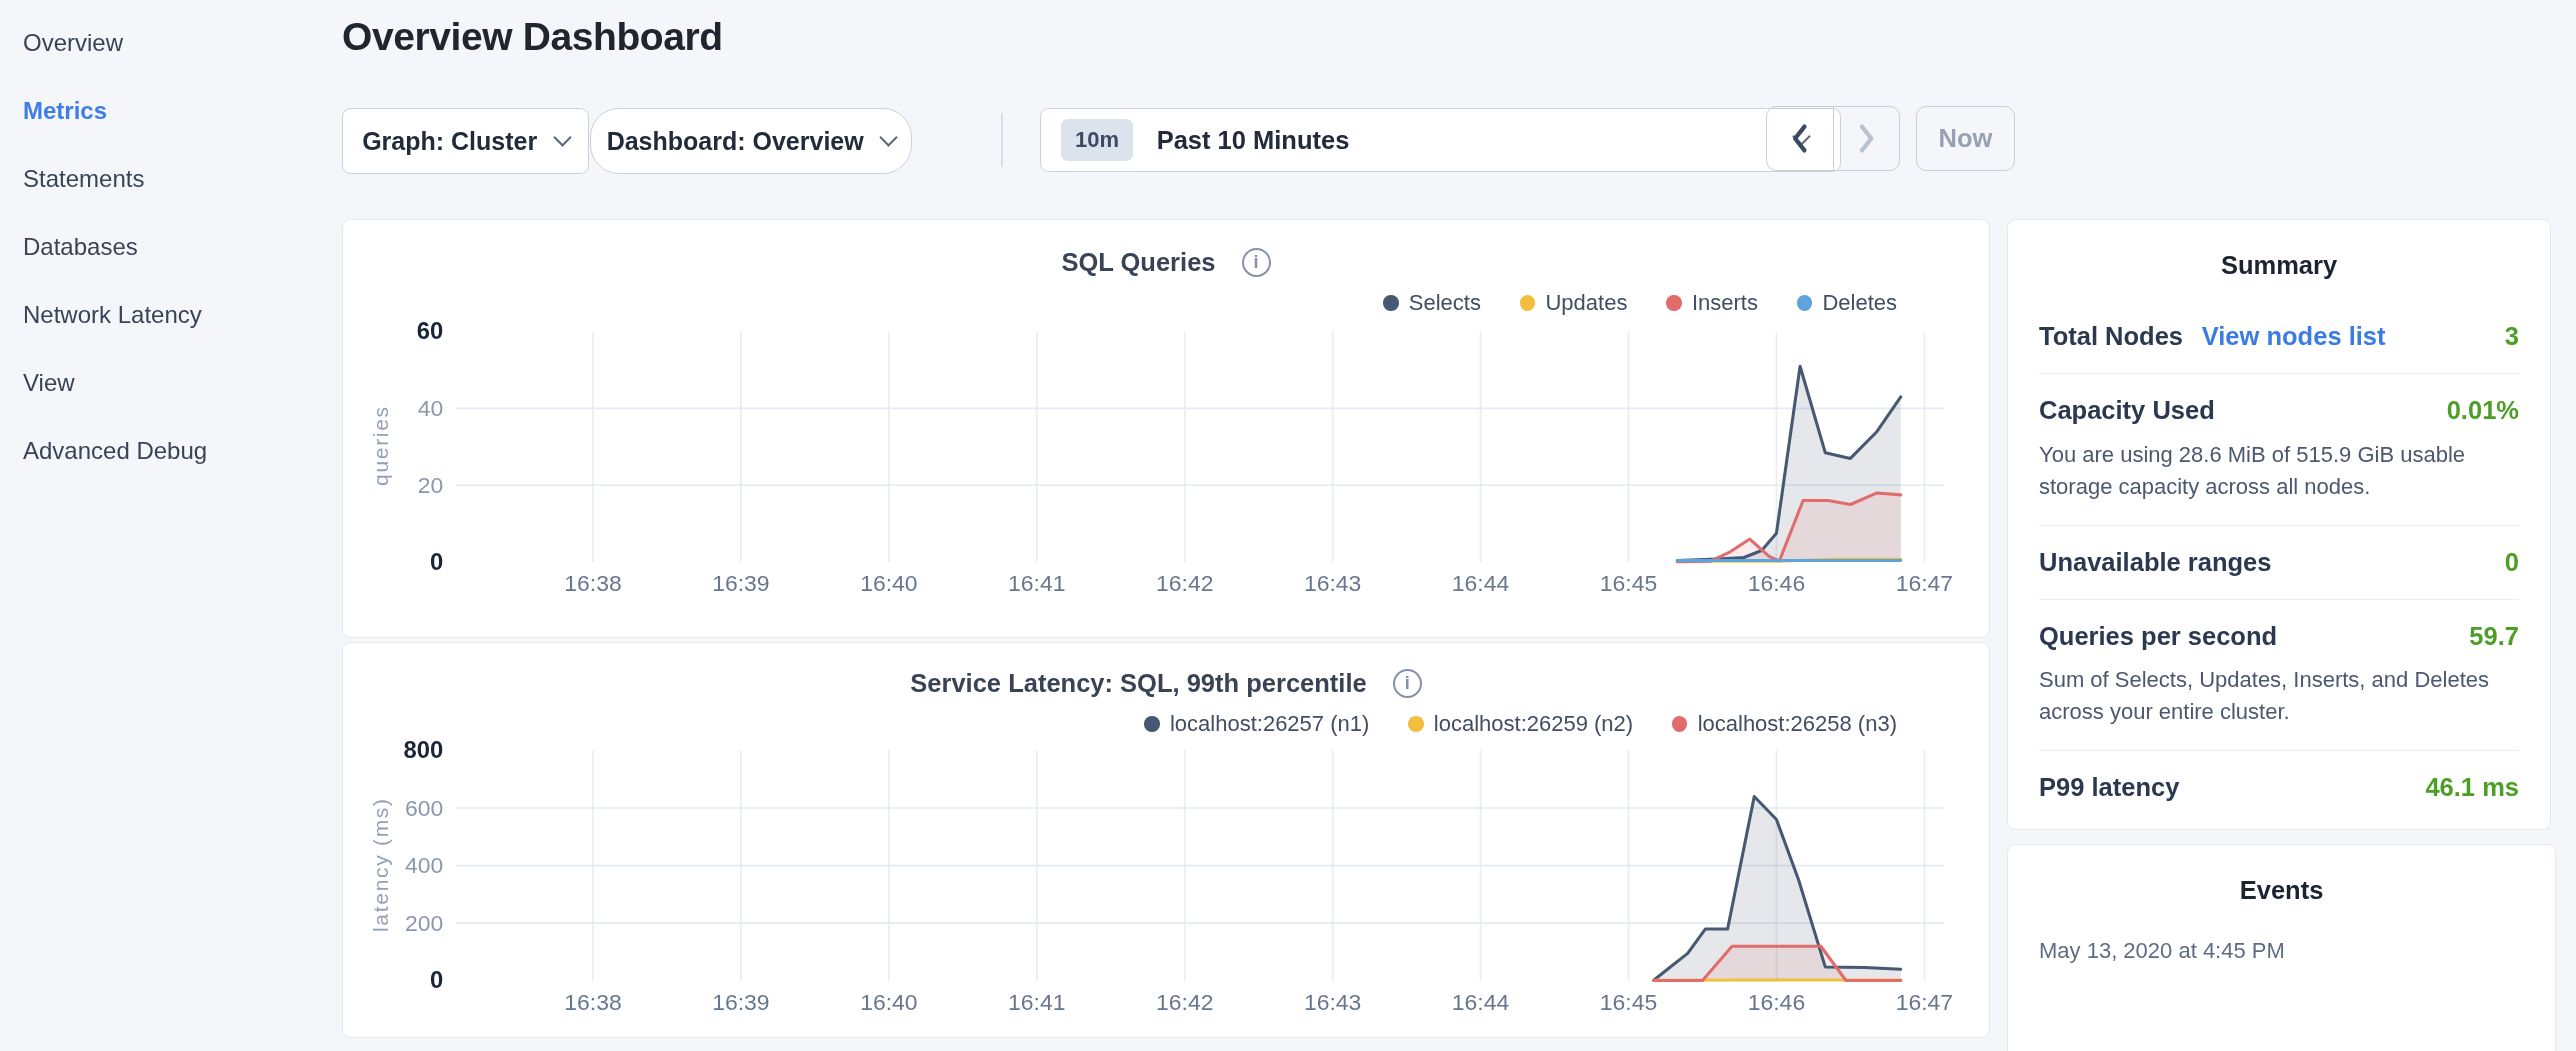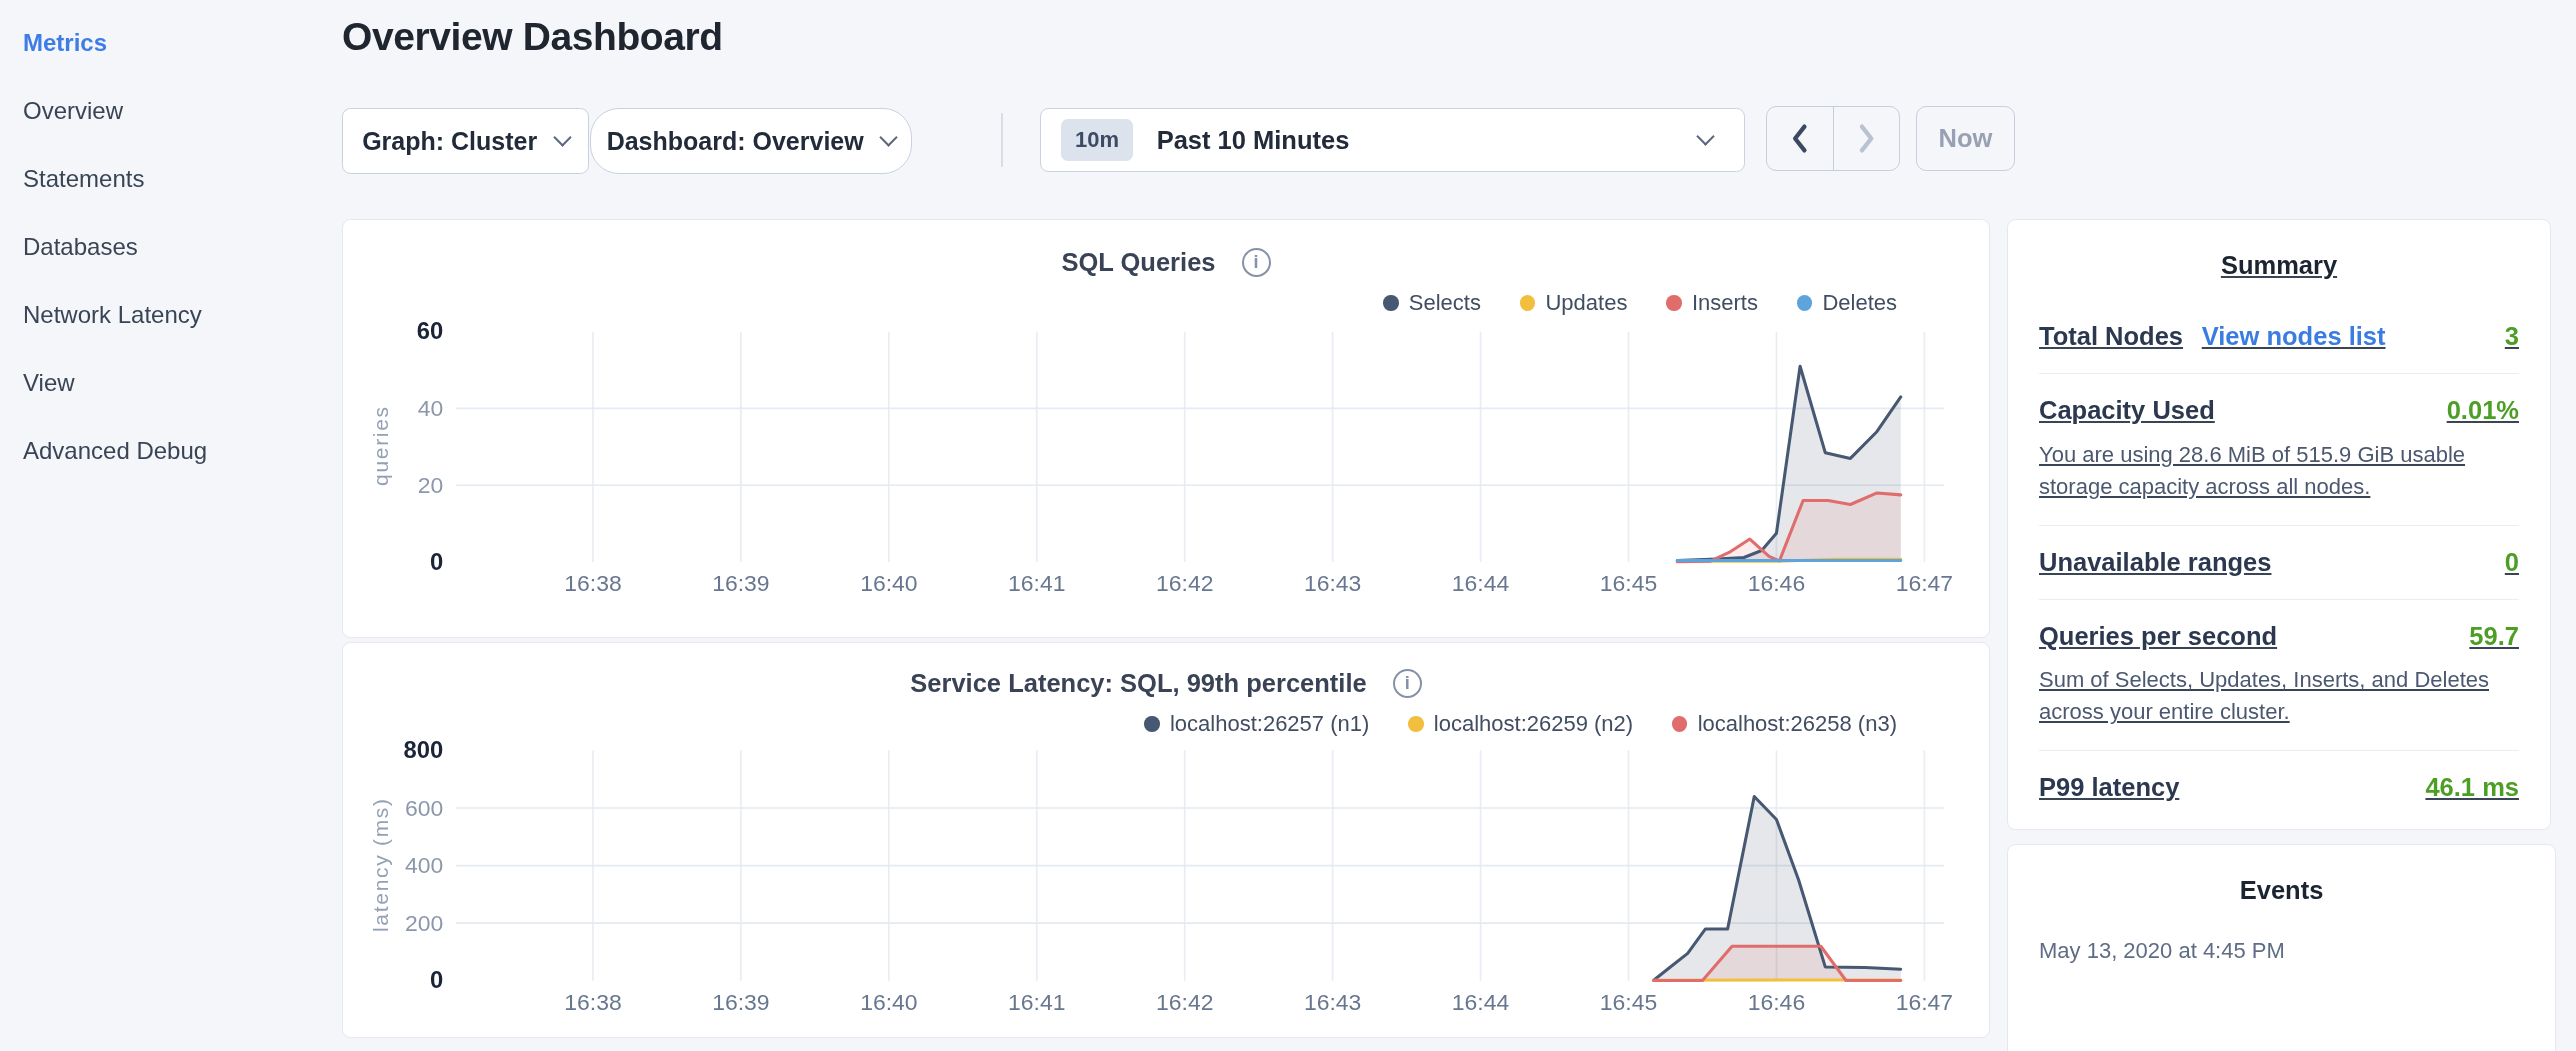--- a/index.html
+++ b/index.html
@@ -14,21 +14,21 @@
   
   #page-title{left:342px;top:15.3px;font-size:39px;font-weight:600;color:#20262f;letter-spacing:-0.4px;}
   .dropdown{background:#fff;border:0.9px solid #c9d1de;border-radius:8.5px;height:64px;
             display:flex;align-items:center;justify-content:center;gap:18.7px;
             font-size:25px;font-weight:700;color:#222b3a;cursor:pointer;}
   #dd-graph{left:342px;top:108px;width:245px;}
   #dd-dashboard{left:590px;top:108px;width:320px;border-radius:29px;}
   .chev-down{width:11px;height:11px;border-right:2.6px solid #5a677e;border-bottom:2.6px solid #5a677e;
              transform:rotate(45deg);margin-top:-6.8px;}
   #ctrl-divider{left:1001px;top:113px;width:1.7px;height:54px;background:#d8dde6;}
-  #timebox{left:1040px;top:108px;width:705px;height:64px;background:#fff;border:0.9px solid #c9d1de;
+  #timebox{left:1040px;top:108px;width:801px;height:64px;background:#fff;border:0.9px solid #c9d1de;
            border-radius:8.5px;display:flex;align-items:center;padding:0 0 0 20.4px;box-sizing:border-box;cursor:pointer;}
   #time-badge{background:#dde3ed;border-radius:6.8px;padding:7.7px 13.6px;font-size:22px;font-weight:700;color:#3d4a63;}
   #time-label{margin-left:24px;font-size:25.5px;font-weight:700;color:#222b3a;}
   #timebox .chev-down{margin-left:auto;margin-right:32px;}
   #arrow-group{left:1766px;top:106px;width:134px;height:65px;border:1.7px solid #c6cddb;border-radius:10.2px;
                display:flex;box-sizing:border-box;background:transparent;}
   .arrow-btn{flex:1;display:flex;align-items:center;justify-content:center;cursor:pointer;}
   #arrow-prev{border-right:1.7px solid #c6cddb;}
   #now-btn{left:1916px;top:106px;width:99px;height:65px;border:1.7px solid #c6cddb;border-radius:10.2px;
            display:flex;align-items:center;justify-content:center;font-size:25.5px;font-weight:700;
@@ -52,39 +52,39 @@
   .ylabel{position:absolute;left:25.5px;writing-mode:vertical-rl;transform:rotate(180deg);
           display:flex;align-items:center;justify-content:center;font-size:21px;color:#94a0b3;letter-spacing:1.7px;}
   .chart-svg{position:absolute;left:0;top:0;}
   .vgrid{stroke:#e9edf3;stroke-width:2;}
   .hgrid{stroke:#e4eaf1;stroke-width:2;}
   .xtick{fill:#68778f;font-size:27px;text-anchor:middle;font-family:"Liberation Sans",sans-serif;}
   .ytick{fill:#8b98ac;font-size:27px;text-anchor:end;font-family:"Liberation Sans",sans-serif;}
   .ytick.bold{fill:#1b2539;font-size:28px;font-weight:700;}
   .series-line{fill:none;stroke-width:3.6;stroke-linejoin:round;stroke-linecap:round;}
   
-  #summary-card{left:2007px;top:219px;width:544px;height:611px;padding:0 31px;text-decoration:underline;}
+  #summary-card{left:2007px;top:219px;width:544px;height:611px;padding:0 31px;}
   #events-card{left:2007px;top:844px;width:549px;height:238px;padding:0 31px;}
   .panel-title{text-align:center;font-size:25.5px;font-weight:700;color:#1c2431;padding:31px 0 20.4px 0;}
   .srow{padding:22px 0;border-bottom:0.9px solid #eaeef3;}
   .srow:last-child{border-bottom:none;}
   .srow-line{display:flex;align-items:baseline;}
   .srow-label{font-size:25.5px;font-weight:700;color:#2c3850;}
   .srow-link{margin-left:18.7px;font-size:25.5px;font-weight:600;color:#3a7ce1;cursor:pointer;}
   .srow-value{margin-left:auto;font-size:25.5px;font-weight:700;color:#4d9e25;}
   .srow-sub{margin-top:13.6px;font-size:22px;color:#4b5870;line-height:1.45;}
   .event-text{font-size:24px;color:#232c3c;line-height:1.55;}
   .event-time{margin-top:8.5px;font-size:22px;color:#5e6c86;}
 </style>
 </head>
 <body>
 
 <nav id="sidebar" class="abs">
+  <div class="nav-item">Overview</div>
   <div class="nav-item active">Metrics</div>
-  <div class="nav-item">Overview</div>
   <div class="nav-item">Statements</div>
   <div class="nav-item">Databases</div>
   <div class="nav-item">Network Latency</div>
   <div class="nav-item">View</div>
   <div class="nav-item">Advanced Debug</div>
 </nav>
 
 <h1 id="page-title" class="abs" style="margin:0;">Overview Dashboard</h1>
 
 <div id="dd-graph" class="dropdown abs">

